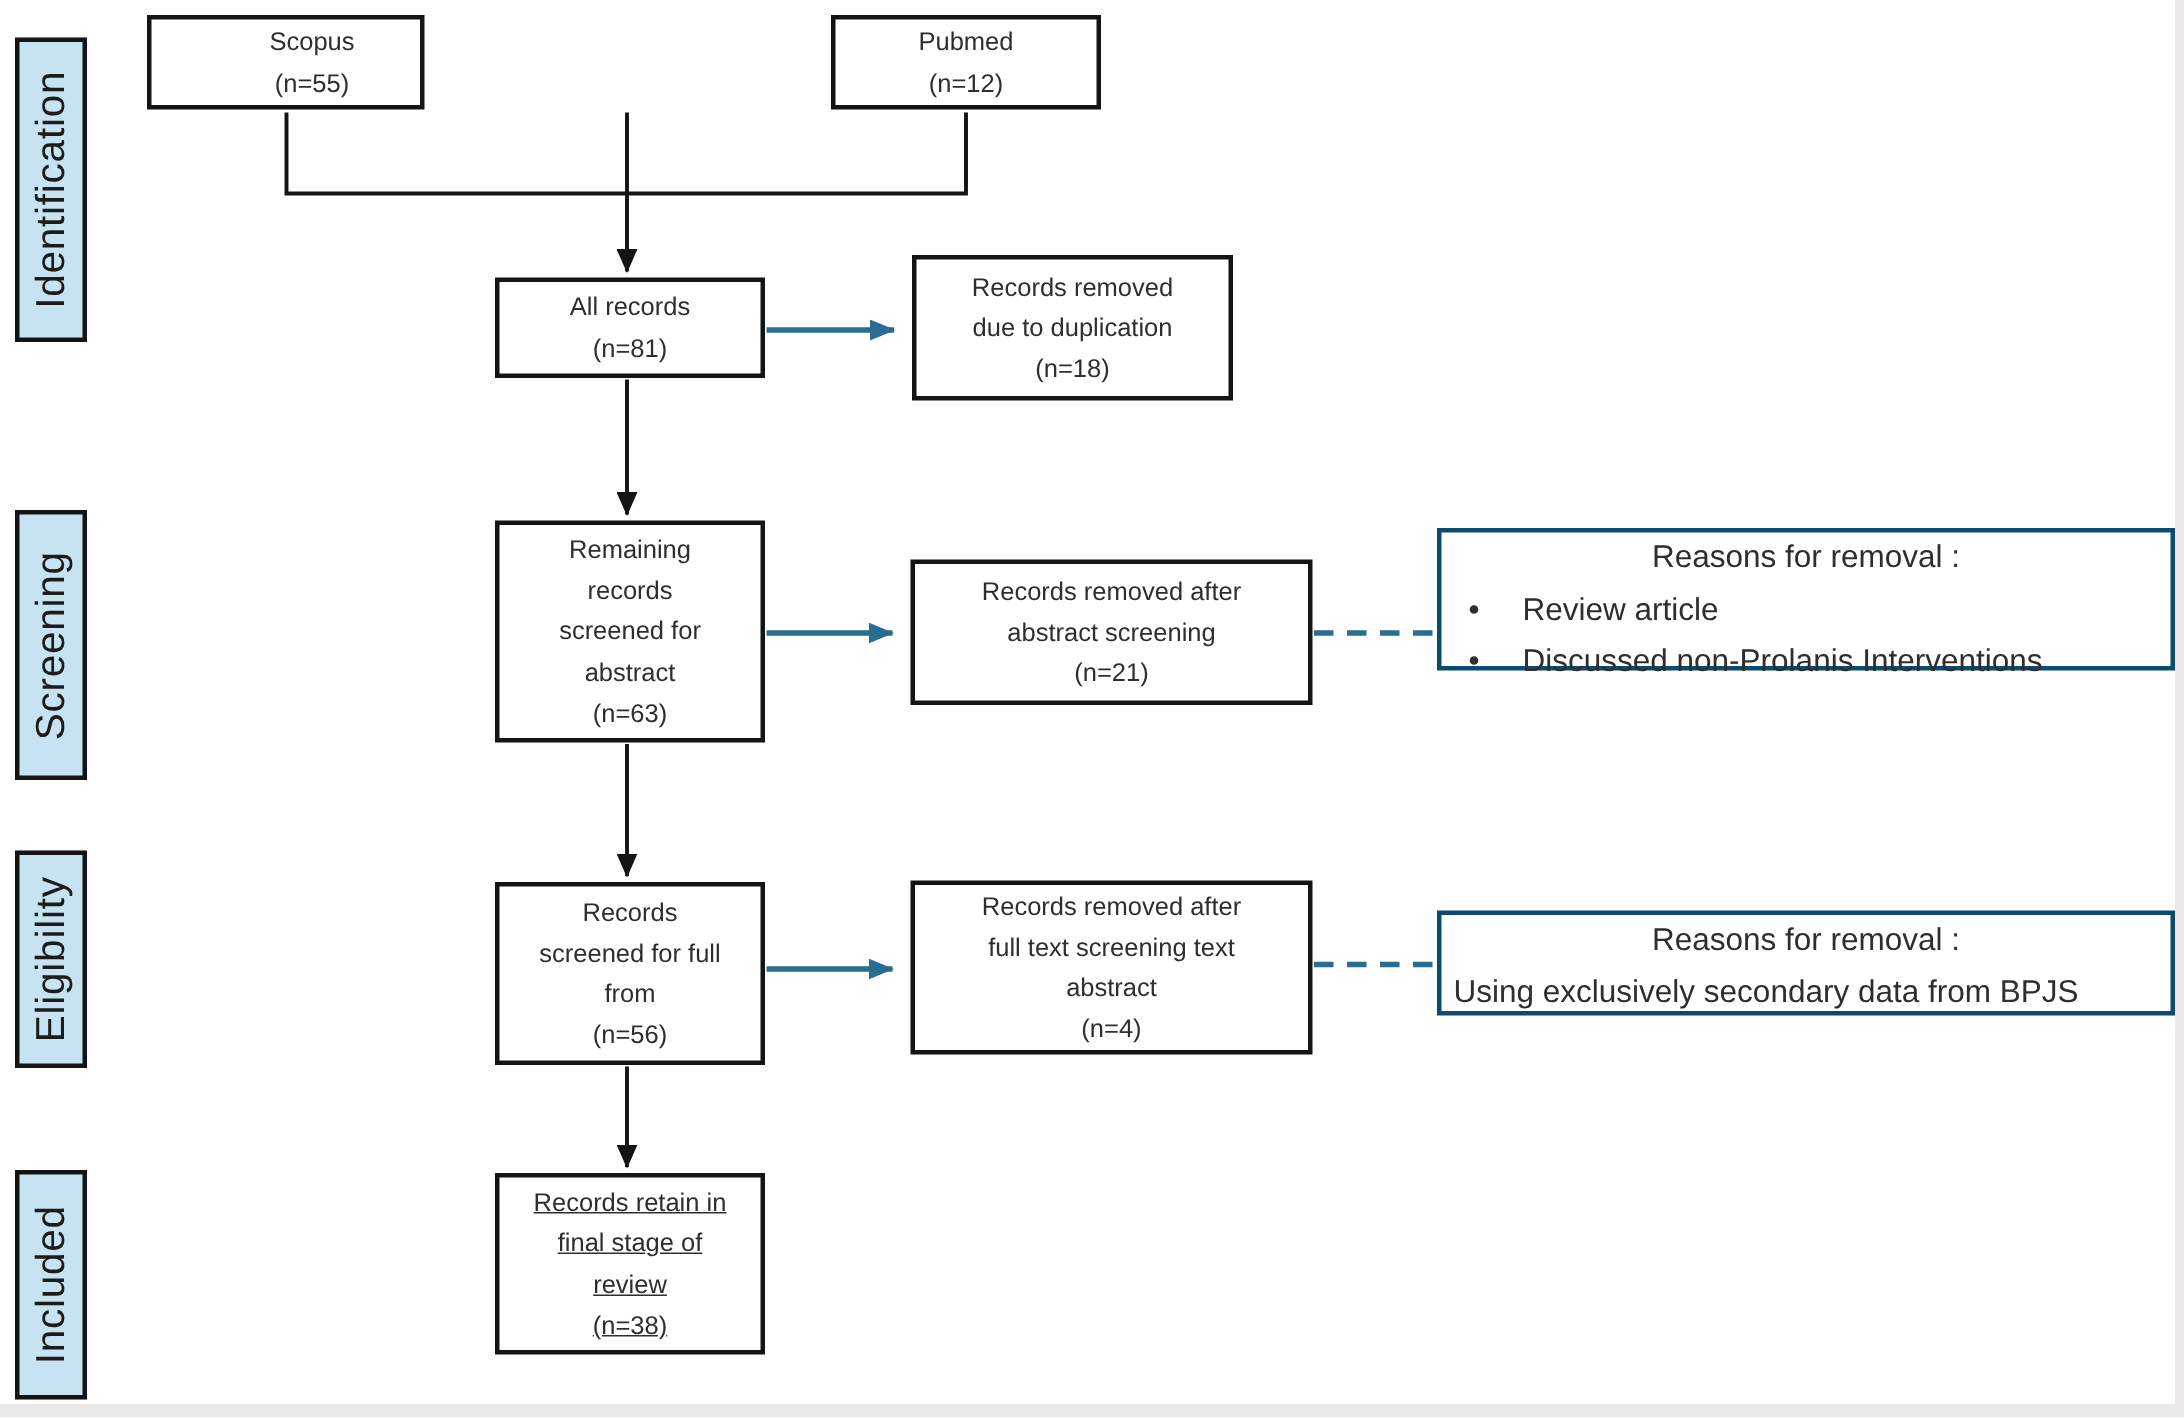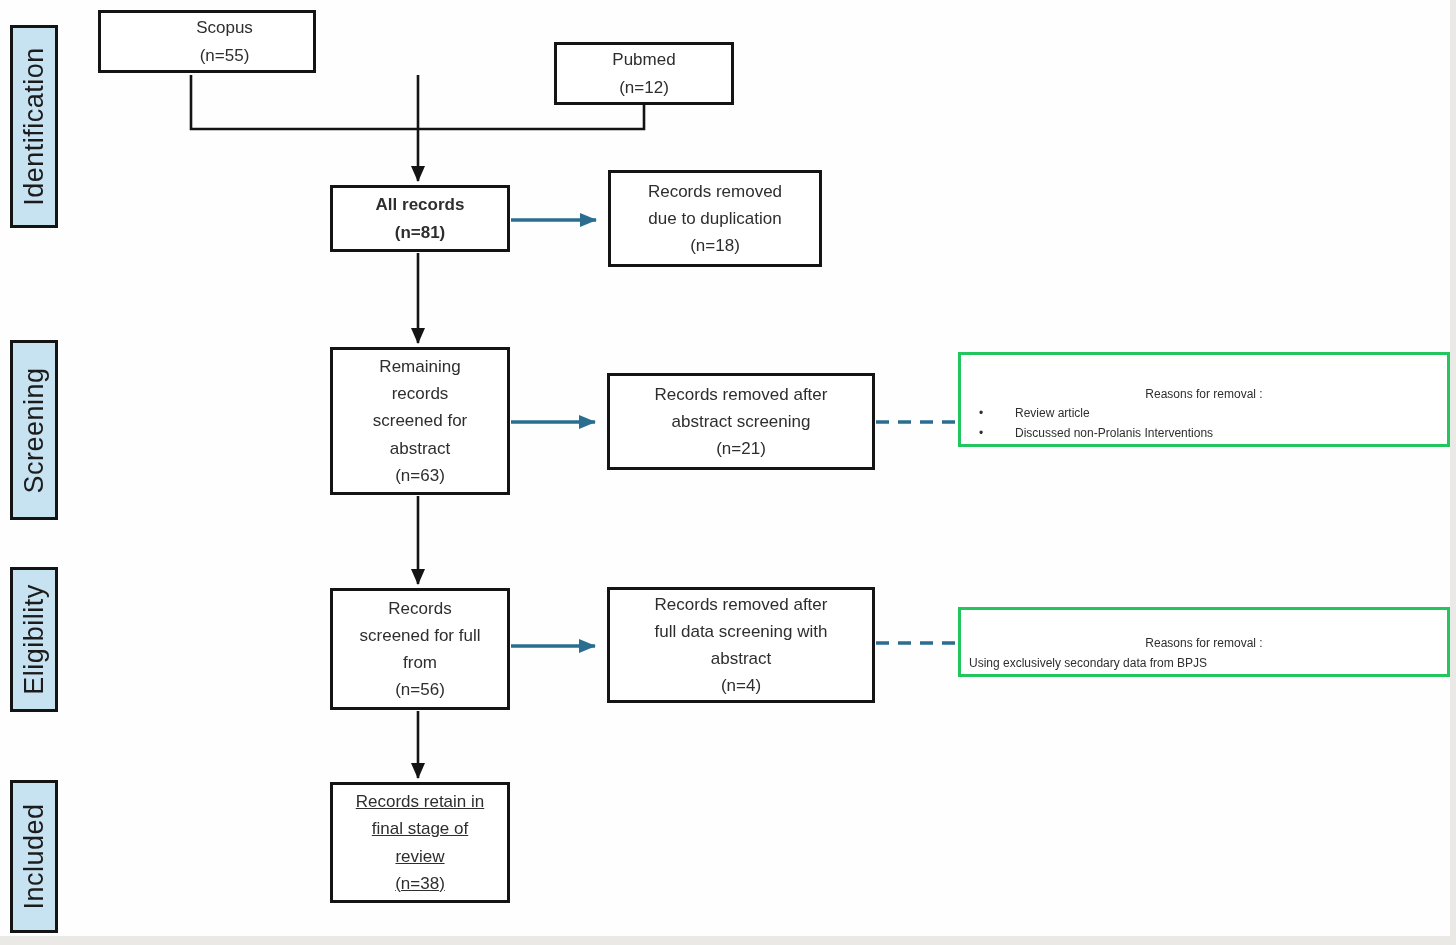--- a/index.html
+++ b/index.html
@@ -33,25 +33,25 @@
     box-sizing:border-box;
     display:flex;flex-direction:column;
     align-items:center;justify-content:center;
     text-align:center;
     font-size:17px;line-height:1.6;
     color:#2e2e2e;
   }
   .rbox{
     position:absolute;z-index:2;
     background:#ffffff;
-    border:3px solid #22c55e;
+    border:3px solid #0c4a6e;
     box-sizing:border-box;
     display:flex;flex-direction:column;
-    justify-content:flex-end;
-    font-size:12px;line-height:1.65;
+    justify-content:flex-start;
+    font-size:21px;line-height:1.65;
     color:#2e2e2e;
   }
   .rbox .rtitle{text-align:center;width:100%;}
   .rbox .bullet-row{display:flex;align-items:baseline;padding-left:18px;}
   .rbox .bullet-glyph{width:36px;flex:0 0 36px;text-align:left;}
   .rbox .rbody{text-align:left;padding-left:8px;}
   .edge-strip{position:absolute;z-index:3;background:#ebe9e6;}
 </style>
 </head>
 <body>
@@ -88,30 +88,30 @@
   <div class="stage" style="left:10px;top:340px;width:48px;height:180px;">
     <span>Screening</span>
   </div>
   <div class="stage" style="left:10px;top:567px;width:48px;height:145px;">
     <span>Eligibility</span>
   </div>
   <div class="stage" style="left:10px;top:780px;width:48px;height:153px;">
     <span>Included</span>
   </div>
 
-  <div class="fbox" style="left:98px;top:10px;width:218px;height:63px;padding-left:35px;">
+  <div class="fbox" style="left:98px;top:10px;width:185px;height:63px;padding-left:35px;">
     <div>Scopus</div>
     <div>(n=55)</div>
   </div>
-  <div class="fbox" style="left:554px;top:10px;width:180px;height:63px;margin-top:32px;">
+  <div class="fbox" style="left:554px;top:10px;width:180px;height:63px;">
     <div>Pubmed</div>
     <div>(n=12)</div>
   </div>
 
-  <div class="fbox" style="left:330px;top:185px;width:180px;height:67px;font-weight:bold;">
+  <div class="fbox" style="left:330px;top:185px;width:180px;height:67px;">
     <div>All records</div>
     <div>(n=81)</div>
   </div>
   <div class="fbox" style="left:608px;top:170px;width:214px;height:97px;">
     <div>Records removed</div>
     <div>due to duplication</div>
     <div>(n=18)</div>
   </div>
 
   <div class="fbox" style="left:330px;top:347px;width:180px;height:148px;">
@@ -139,21 +139,21 @@
   </div>
 
   <div class="fbox" style="left:330px;top:588px;width:180px;height:122px;">
     <div>Records</div>
     <div>screened for full</div>
     <div>from</div>
     <div>(n=56)</div>
   </div>
   <div class="fbox" style="left:607px;top:587px;width:268px;height:116px;">
     <div>Records removed after</div>
-    <div>full data screening with</div>
+    <div>full text screening text</div>
     <div>abstract</div>
     <div>(n=4)</div>
   </div>
   <div class="rbox" style="left:958px;top:607px;width:492px;height:70px;">
     <div class="rtitle">Reasons for removal :</div>
     <div class="rbody">Using exclusively secondary data from BPJS</div>
   </div>
 
   <div class="fbox" style="left:330px;top:782px;width:180px;height:121px;text-decoration:underline;">
     <div>Records retain in</div>

